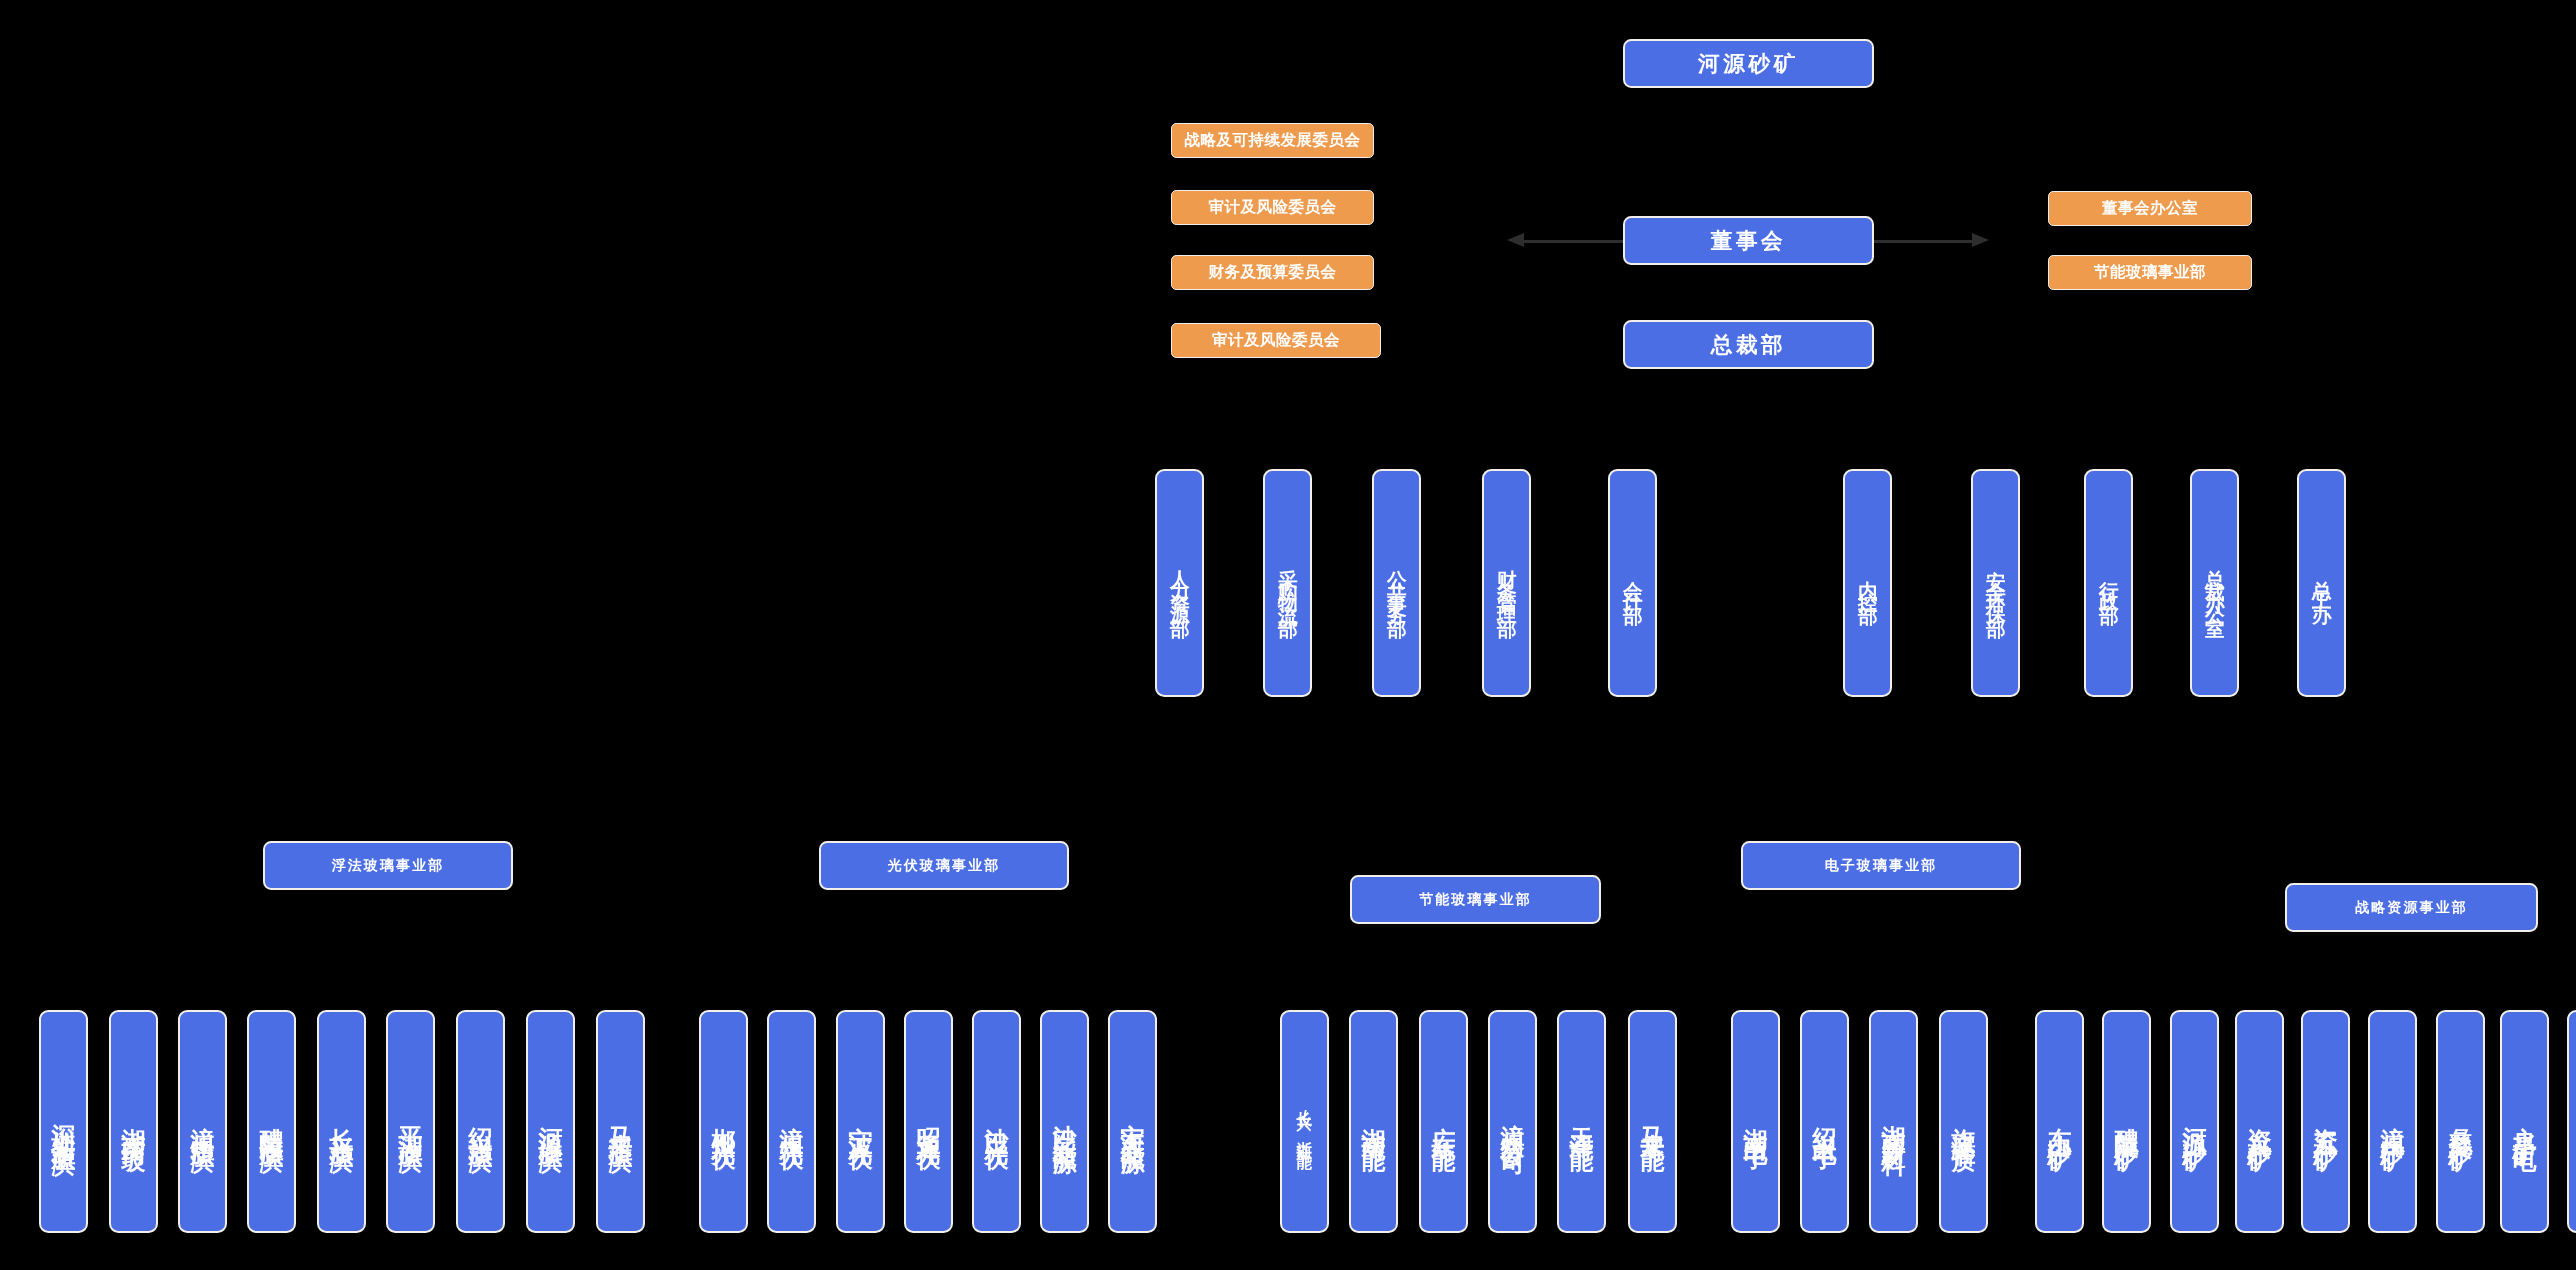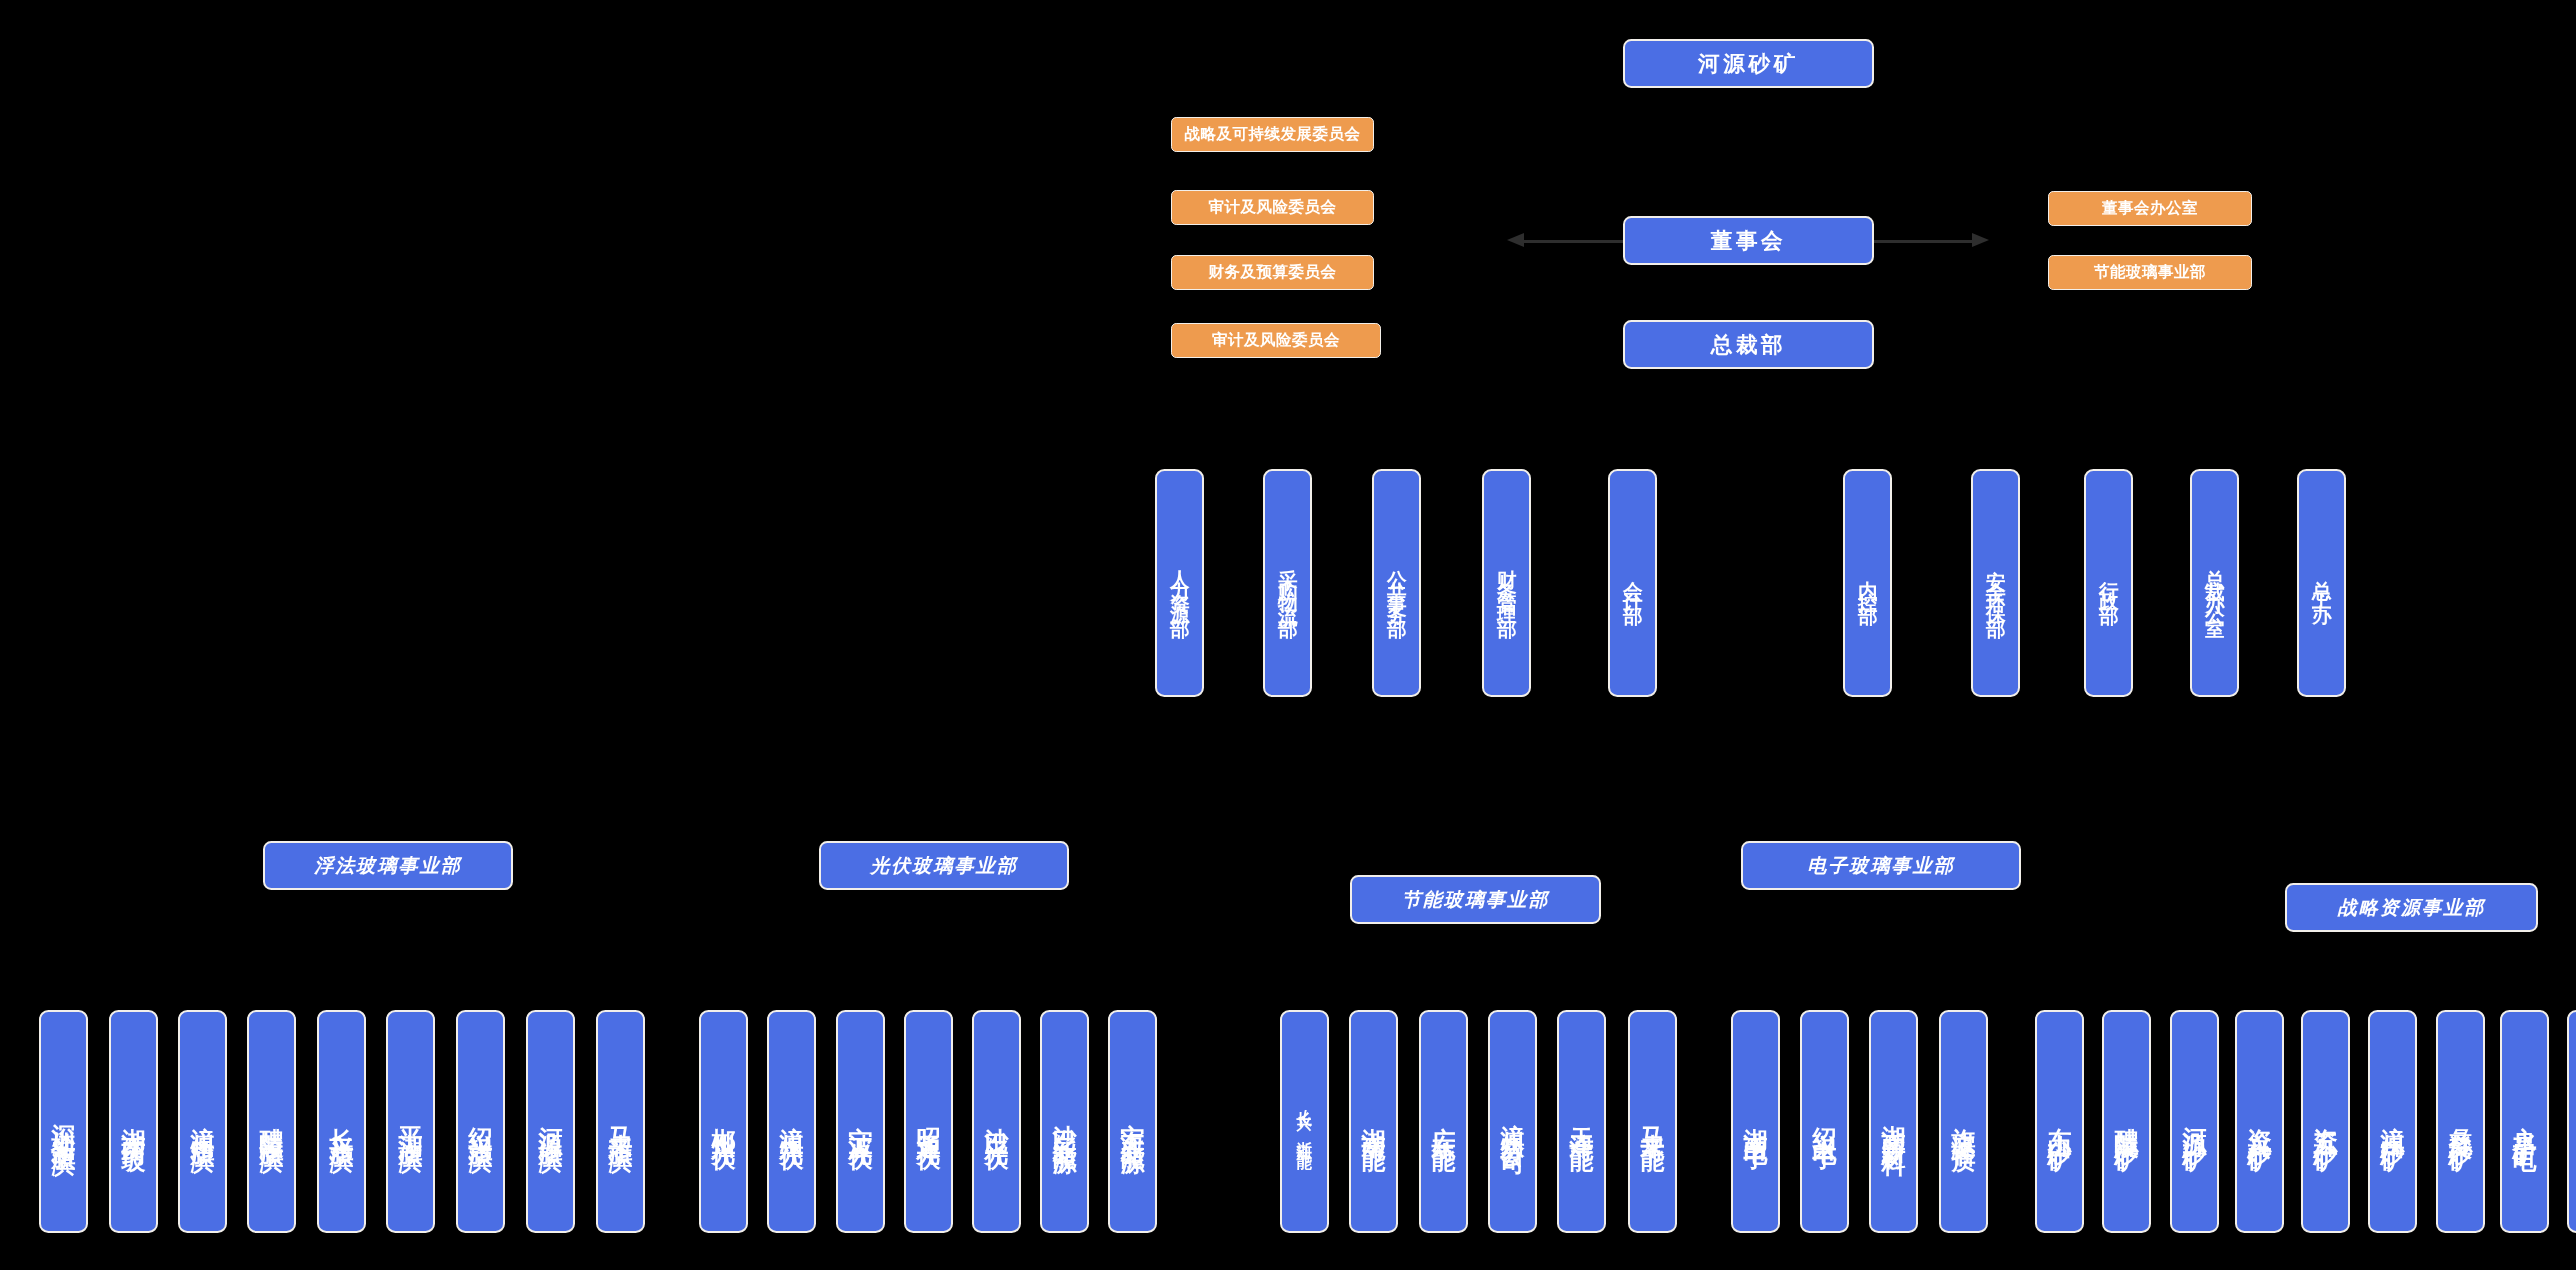--- a/index.html
+++ b/index.html
@@ -17,21 +17,21 @@
     border:2.1px solid var(--border);
     color:var(--text);
     font-weight:700;
     display:flex;
     align-items:center;
     justify-content:center;
     text-align:center;
   }
   .h{ border-radius:8.2px; letter-spacing:2.1px; }
   .chain{ font-size:21.6px; letter-spacing:3.6px; }
-  .divhead{ font-size:19px;font-style:italic; }
+  .divhead{ font-size:14px; }
   .orange{
     background:var(--orange);
     border-radius:5.2px;
     border-width:1.5px;
     font-size:15.5px;
     letter-spacing:0.5px;
   }
   .v{
     border-radius:9.3px;
     writing-mode:vertical-lr;
@@ -53,21 +53,21 @@
     border-left:17.5px solid var(--arrow);
   }
 </style>
 </head>
 <body style="background: rgb(0, 0, 0);">
 
 <div id="canvas">
     <div class="box h chain" style="left: 1623px; top: 39px; width: 251px; height: 49px;">河源砂矿</div>
     <div class="box h chain" style="left: 1623px; top: 216px; width: 251px; height: 49px;">董事会</div>
     <div class="box h chain" style="left: 1623px; top: 320px; width: 251px; height: 49px;">总裁部</div>
-    <div class="box h orange" style="left: 1171px; top: 117px; width: 203px; height: 35px;">战略及可持续发展委员会</div>
+    <div class="box h orange" style="left: 1171px; top: 123px; width: 203px; height: 35px;">战略及可持续发展委员会</div>
     <div class="box h orange" style="left: 1171px; top: 190px; width: 203px; height: 35px;">审计及风险委员会</div>
     <div class="box h orange" style="left: 1171px; top: 255px; width: 203px; height: 35px;">财务及预算委员会</div>
     <div class="box h orange" style="left: 1171px; top: 323px; width: 210px; height: 35px;">审计及风险委员会</div>
     <div class="box h orange" style="left: 2048px; top: 191px; width: 204px; height: 35px;">董事会办公室</div>
     <div class="box h orange" style="left: 2048px; top: 255px; width: 204px; height: 35px;">节能玻璃事业部</div>
     <div class="arrow-line" style="left: 1518px; top: 240px; width: 105px; height: 3.1px;"></div>
     <div class="arrow-line" style="left: 1874px; top: 240px; width: 105px; height: 3.1px;"></div>
     <div class="arrow-head left" style="left: 1507px; top: 233px;"></div>
     <div class="arrow-head right" style="left: 1972px; top: 233px;"></div>
     <div class="box v dept" style="left: 1155px; top: 469px; width: 49px; height: 228px;">人力资源部</div>

